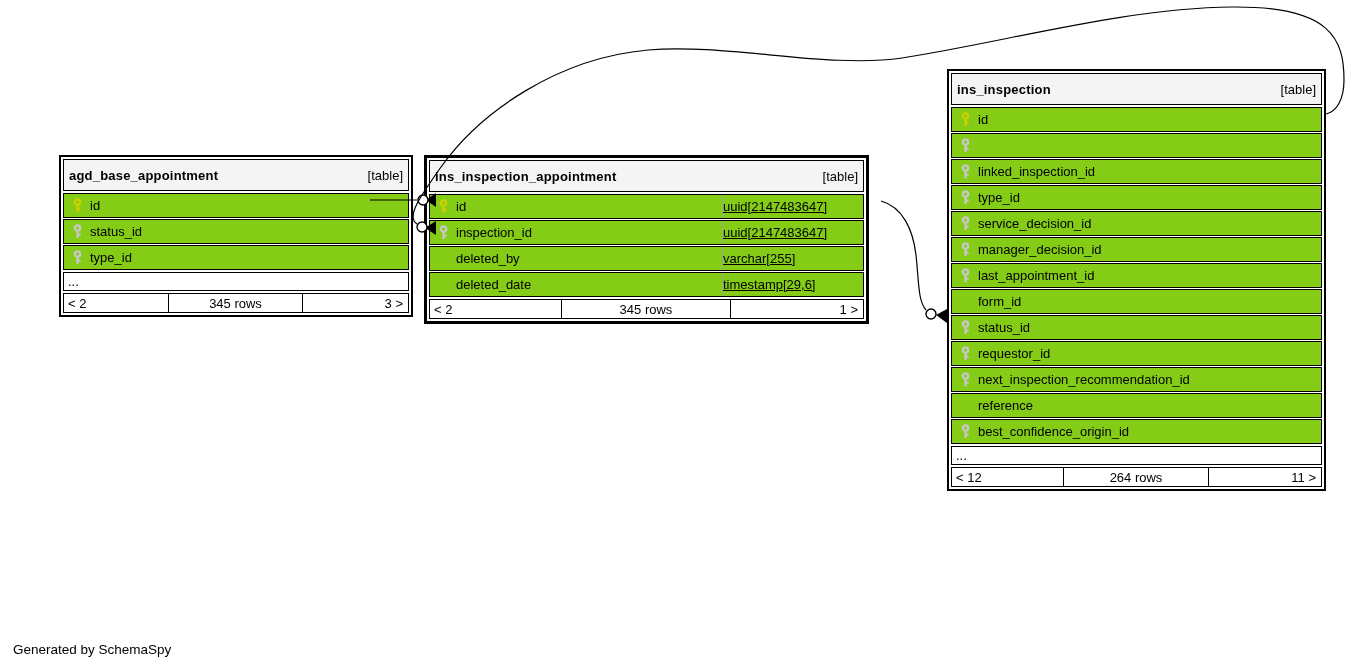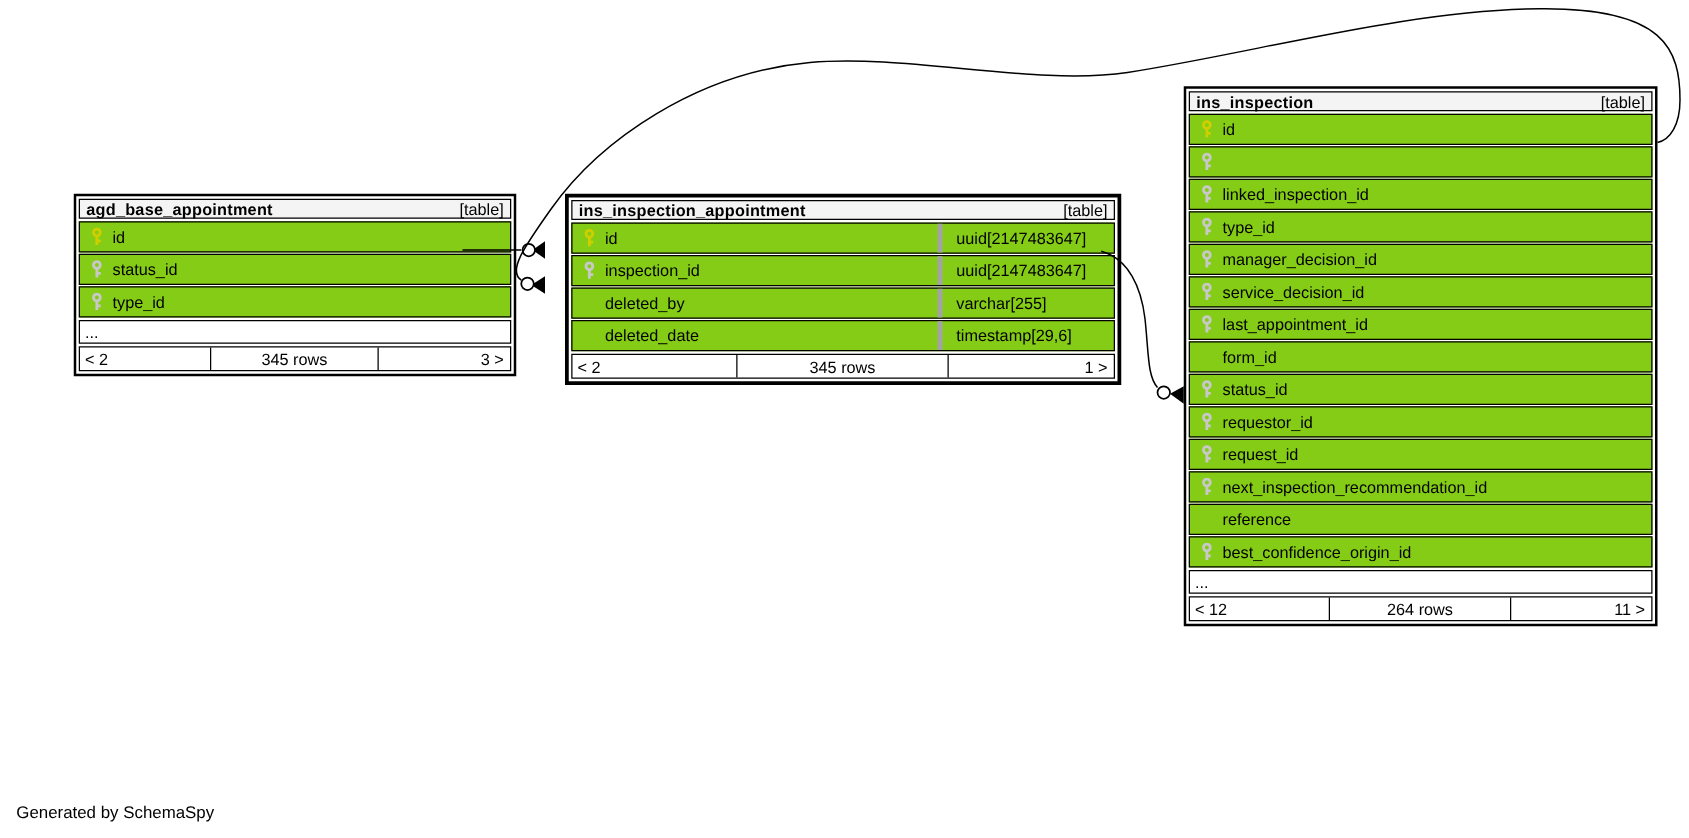--- a/index.html
+++ b/index.html
@@ -24,21 +24,21 @@
     padding: 1px;
     display: flex;
     flex-direction: column;
     z-index: 2;
   }
   .db-table.focus { border-width: 3px; }
   .hdr {
     background: #f4f4f4;
     border: 1px solid #000;
     margin: 1px;
-    height: 16px;
+    height: 32px;
     display: flex;
     justify-content: space-between;
     align-items: center;
     padding: 0 5px;
     font-size: 13px;
     flex: none;
   }
   .tname { font-weight: bold; letter-spacing: 0.2px; }
   .tbadge { font-weight: normal; }
   .row {
@@ -56,25 +56,26 @@
     flex: none;
     display: flex;
     justify-content: center;
     align-items: center;
   }
   .cname { flex: 1; white-space: nowrap; overflow: hidden; }
   .ctype {
     width: 141px;
     flex: none;
     align-self: stretch;
-    border-left: 4px solid #a3a3a3;
-    display: flex;
-    align-items: center;
-    padding-left: 11px;
+    border-left: 1px solid #a3a3a3;
+    display: flex;
+    align-items: center;
+    padding-left: 0;
     white-space: nowrap;
+    text-decoration: underline;
   }
   .ellipsis-row {
     border: 1px solid #000;
     margin: 1px;
     height: 19px;
     display: flex;
     align-items: center;
     padding-left: 4px;
     font-size: 13px;
     flex: none;
@@ -166,21 +167,21 @@
       </div>
     </div>
   <div class="ellipsis-row">...</div>
   <div class="ftr">
     <span class="fl">&lt; 2</span>
     <span class="fc">345 rows</span>
     <span class="fr">3 &gt;</span>
   </div>
 </div>
 
-<div class="db-table focus" style="left:452px; top:155px; width:445px;">
+<div class="db-table focus" style="left:424px; top:155px; width:445px;">
   <div class="hdr">
     <span class="tname">ins_inspection_appointment</span>
     <span class="tbadge">[table]</span>
   </div>
   <div class="rows">
       <div class="row">
         <span class="keycell">
           <svg width="11" height="15" viewBox="0 0 11 15">
      <circle cx="5.5" cy="4" r="2.7" fill="none" stroke="#cfcf00" stroke-width="2.3"></circle>
      <path d="M5.5 6.7 V14 M5.5 10.7 H8.6" fill="none" stroke="#cfcf00" stroke-width="2.3"></path>
@@ -258,30 +259,30 @@
         </span>
         <span class="cname">type_id</span>
       </div>
       <div class="row">
         <span class="keycell">
           <svg width="11" height="15" viewBox="0 0 11 15">
      <circle cx="5.5" cy="4" r="2.7" fill="none" stroke="#c8c8c8" stroke-width="2.3"></circle>
      <path d="M5.5 6.7 V14 M5.5 10.7 H8.6" fill="none" stroke="#c8c8c8" stroke-width="2.3"></path>
    </svg>
         </span>
+        <span class="cname">service_decision_id</span>
+      </div>
+      <div class="row">
+        <span class="keycell">
+          <svg width="11" height="15" viewBox="0 0 11 15">
+     <circle cx="5.5" cy="4" r="2.7" fill="none" stroke="#c8c8c8" stroke-width="2.3"></circle>
+     <path d="M5.5 6.7 V14 M5.5 10.7 H8.6" fill="none" stroke="#c8c8c8" stroke-width="2.3"></path>
+   </svg>
+        </span>
         <span class="cname">manager_decision_id</span>
-      </div>
-      <div class="row">
-        <span class="keycell">
-          <svg width="11" height="15" viewBox="0 0 11 15">
-     <circle cx="5.5" cy="4" r="2.7" fill="none" stroke="#c8c8c8" stroke-width="2.3"></circle>
-     <path d="M5.5 6.7 V14 M5.5 10.7 H8.6" fill="none" stroke="#c8c8c8" stroke-width="2.3"></path>
-   </svg>
-        </span>
-        <span class="cname">service_decision_id</span>
       </div>
       <div class="row">
         <span class="keycell">
           <svg width="11" height="15" viewBox="0 0 11 15">
      <circle cx="5.5" cy="4" r="2.7" fill="none" stroke="#c8c8c8" stroke-width="2.3"></circle>
      <path d="M5.5 6.7 V14 M5.5 10.7 H8.6" fill="none" stroke="#c8c8c8" stroke-width="2.3"></path>
    </svg>
         </span>
         <span class="cname">last_appointment_id</span>
       </div>
@@ -299,29 +300,20 @@
         <span class="cname">status_id</span>
       </div>
       <div class="row">
         <span class="keycell">
           <svg width="11" height="15" viewBox="0 0 11 15">
      <circle cx="5.5" cy="4" r="2.7" fill="none" stroke="#c8c8c8" stroke-width="2.3"></circle>
      <path d="M5.5 6.7 V14 M5.5 10.7 H8.6" fill="none" stroke="#c8c8c8" stroke-width="2.3"></path>
    </svg>
         </span>
         <span class="cname">requestor_id</span>
-      </div>
-      <div class="row">
-        <span class="keycell">
-          <svg width="11" height="15" viewBox="0 0 11 15">
-     <circle cx="5.5" cy="4" r="2.7" fill="none" stroke="#c8c8c8" stroke-width="2.3"></circle>
-     <path d="M5.5 6.7 V14 M5.5 10.7 H8.6" fill="none" stroke="#c8c8c8" stroke-width="2.3"></path>
-   </svg>
-        </span>
-        <span class="cname">request_id</span>
       </div>
       <div class="row">
         <span class="keycell">
           <svg width="11" height="15" viewBox="0 0 11 15">
      <circle cx="5.5" cy="4" r="2.7" fill="none" stroke="#c8c8c8" stroke-width="2.3"></circle>
      <path d="M5.5 6.7 V14 M5.5 10.7 H8.6" fill="none" stroke="#c8c8c8" stroke-width="2.3"></path>
    </svg>
         </span>
         <span class="cname">next_inspection_recommendation_id</span>
       </div>

